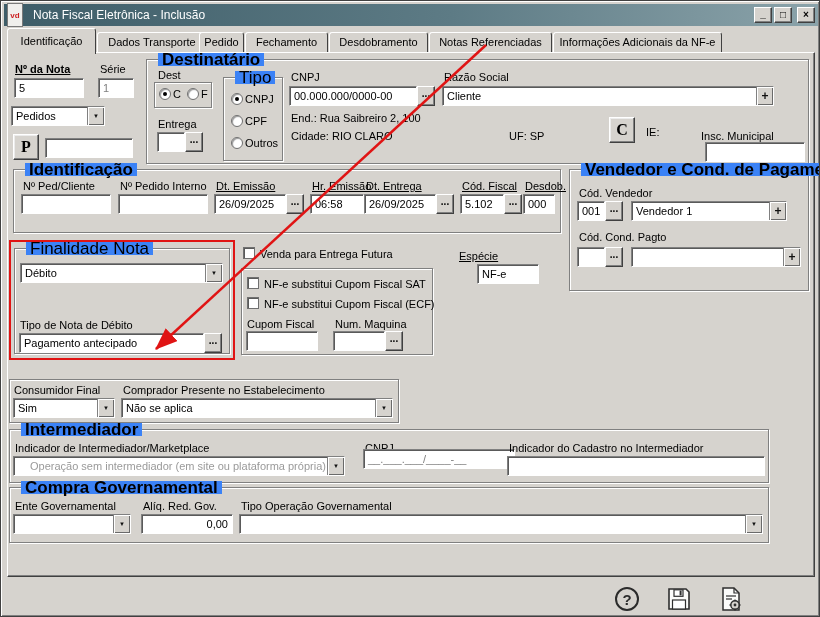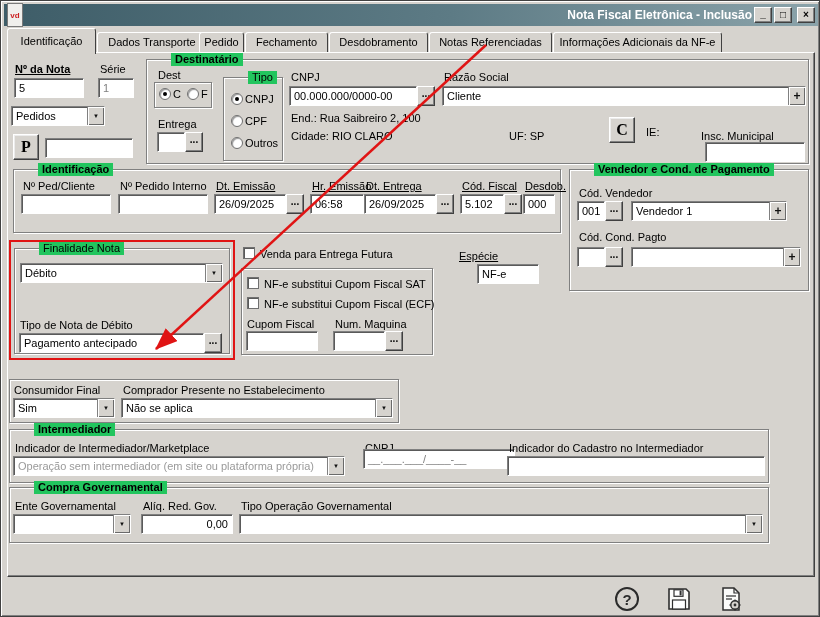--- a/index.html
+++ b/index.html
@@ -6,22 +6,22 @@
   html,body { background:#9a9a9a; }
   body { font-family:"Liberation Sans", sans-serif; font-size:11px; color:#000; }
   .window { position:relative; width:820px; height:617px; background:#d6d3ce;
             border:1px solid #404040; box-shadow: inset 1px 1px 0 #ffffff, inset -1px -1px 0 #808080;
             overflow:hidden; }
   .titlebar { position:absolute; left:3px; top:3px; width:814px; height:22px;
               background:linear-gradient(90deg,#3e5d68 0%,#5d7b85 55%,#8ba3aa 100%);
               display:flex; align-items:center; padding:0 3px; }
   .title-icon { width:16px; height:24px; background:#f0efec; border:1px solid #7a7a7a;
                 color:#c22; font-weight:bold; font-size:8px; display:flex; align-items:center; justify-content:center; }
-  .title-text { color:#fff; font-weight:bold; font-size:12px; margin-left:0; flex:1;
-                white-space:nowrap; overflow:hidden;text-align:right; }
+  .title-text { color:#fff; font-weight:normal; font-size:12px; margin-left:10px; flex:1;
+                white-space:nowrap; overflow:hidden; }
   .winbtn { width:18px; height:16px; background:#d6d3ce; margin-left:2px;
             border:1px solid; border-color:#ffffff #404040 #404040 #ffffff;
             box-shadow: inset -1px -1px 0 #808080;
             display:flex; align-items:center; justify-content:center;
             font-size:10px; font-weight:bold; line-height:10px; }
   .winbtn.minb { align-items:flex-end; padding-bottom:3px; }
   .winbtn.closeb { margin-left:5px; }
 
   .tab { position:absolute; top:31px; height:20px; background:#d6d3ce;
          border-top:1px solid #ffffff; border-left:1px solid #ffffff; border-right:1px solid #404040;
@@ -45,37 +45,37 @@
   .inp.right { text-align:right; }
 
   .cmb { position:absolute; height:20px; background:#fff;
          border:1px solid; border-color:#808080 #ffffff #ffffff #808080;
          box-shadow: inset 1px 1px 0 #5a5a5a; display:flex; z-index:3; }
   .cmb-t { flex:1; padding:3px 4px; line-height:13px; white-space:nowrap; overflow:hidden; }
   .cmb-b { width:17px; height:100%; background:#d6d3ce; flex:0 0 17px;
            border-left:1px solid #808080; box-shadow: inset 1px 1px 0 #fff, inset -1px -1px 0 #6a6a6a;
            display:flex; align-items:center; justify-content:center; font-size:6px; color:#111; }
   .cmb-b.plus { font-size:12px; font-weight:bold; line-height:10px; }
-  .cmb.dis .cmb-t { color:#9a9a9a; }
+  .cmb.dis .cmb-t { color:#9a9a9a;margin-left:12px; }
 
   .ebtn { position:absolute; width:18px; height:20px; background:#d6d3ce;
           border:1px solid; border-color:#ffffff #404040 #404040 #ffffff;
           box-shadow: inset -1px -1px 0 #808080;
           text-align:center; font-weight:bold; font-size:10px; line-height:14px; z-index:3; }
 
   .sqbtn { position:absolute; width:26px; height:26px; background:#d6d3ce;
            border:1px solid; border-color:#ffffff #404040 #404040 #ffffff;
            box-shadow: inset -1px -1px 0 #808080, inset 1px 1px 0 #ececec;
            display:flex; align-items:center; justify-content:center;
            font-family:"Liberation Serif", serif; font-weight:bold; font-size:16px; z-index:3; }
 
   .grp { position:absolute; border:1px solid #808080;
          box-shadow: inset 1px 1px 0 #ffffff, 1px 1px 0 #ffffff; z-index:2; }
-  .grp-t { position:absolute; top:-7px; left:24px; background:#22c55e; padding:0 4px;
-           font-weight:bold; font-size:11px; line-height:13px; white-space:nowrap; }
+  .grp-t { position:absolute; top:-7px; left:11px; background:#3b82f6; padding:0 4px;
+           font-weight:bold; font-size:17px; line-height:13px; white-space:nowrap; }
   .grp-t.n { font-weight:normal; }
 
   .radio { position:absolute; width:12px; height:12px; border-radius:50%; background:#fff;
            border:1px solid #707070; box-shadow: inset 1px 1px 1px rgba(0,0,0,.4); z-index:3; }
   .radio.sel::after { content:""; position:absolute; left:3px; top:3px; width:4px; height:4px;
            border-radius:50%; background:#000; }
   .chk { position:absolute; width:12px; height:12px; background:#fff;
          border:1px solid #707070; box-shadow: inset 1px 1px 0 #5a5a5a; z-index:3; }
 
   .iconbtn { position:absolute; width:28px; height:28px; display:flex; align-items:center;
@@ -147,21 +147,21 @@
   <div class="radio" style="left:230px;top:114px"></div>
   <div class="lbl" style="left:244px;top:114px">CPF</div>
   <div class="radio" style="left:230px;top:136px"></div>
   <div class="lbl" style="left:244px;top:136px">Outros</div>
 
   <div class="lbl" style="left:290px;top:70px">CNPJ</div>
   <div class="inp" style="left:288px;top:85px;width:128px">00.000.000/0000-00</div>
   <div class="ebtn" style="left:416px;top:85px">...</div>
 
   <div class="lbl" style="left:443px;top:70px">Razão Social</div>
-  <div class="cmb" style="left:441px;top:85px;width:364px">
+  <div class="cmb" style="left:441px;top:85px;width:332px">
     <span class="cmb-t">Cliente</span>
     <span class="cmb-b plus">+</span>
   </div>
 
   <div class="lbl" style="left:290px;top:111px">End.: Rua Saibreiro 2, 100</div>
   <div class="lbl" style="left:290px;top:129px">Cidade: RIO CLARO</div>
   <div class="lbl" style="left:508px;top:129px">UF: SP</div>
   <div class="sqbtn" style="left:608px;top:116px">C</div>
   <div class="lbl" style="left:645px;top:125px">IE:</div>
   <div class="lbl" style="left:700px;top:129px">Insc. Municipal</div>

